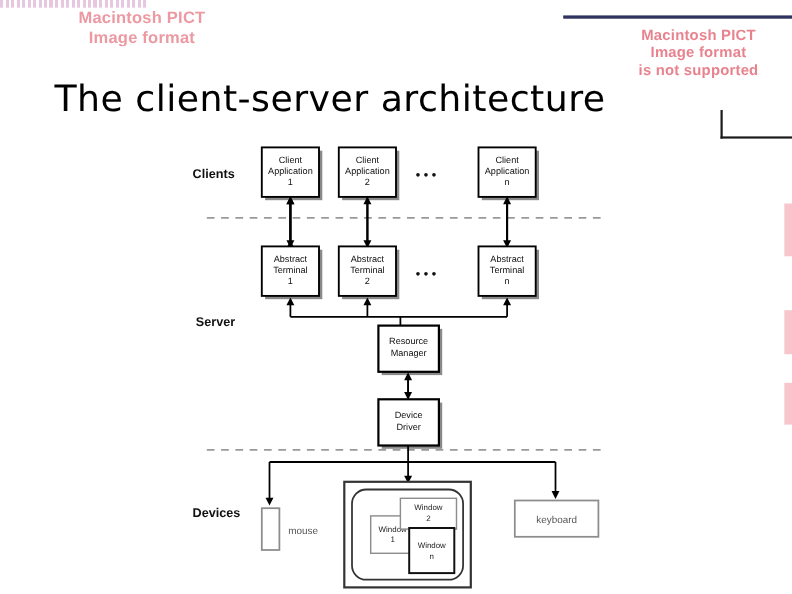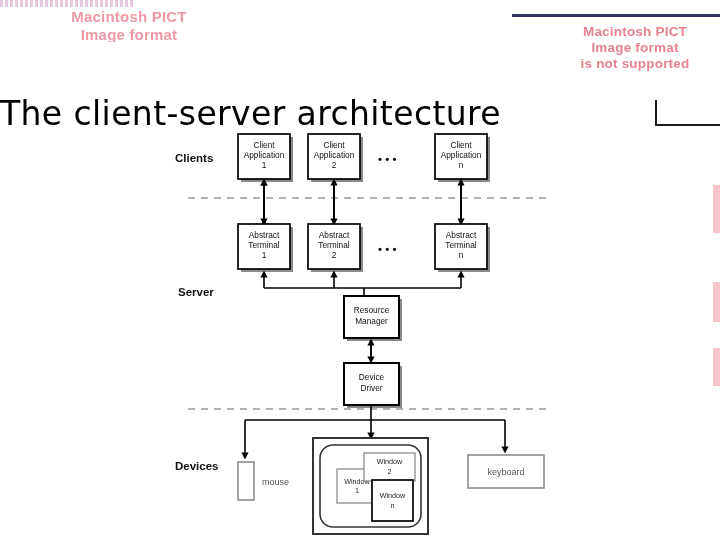--- a/index.html
+++ b/index.html
@@ -42,23 +42,23 @@
     border-left:2px solid #1b1b1b;border-bottom:2px solid #1b1b1b;
   }
   .edge-mark{position:absolute;right:0;width:7px;background:#f2a8b0;opacity:.65;}
   .em1{top:185px;height:48px;}
   .em2{top:282px;height:40px;}
   .em3{top:348px;height:38px;}
 
   
   .title{
     position:absolute;left:0;top:70px;width:600px;
-    color:#000;
+    text-align:center;color:#000;
     font-family:"DejaVu Sans","Liberation Sans",sans-serif;
-    font-size:33px;font-weight:500;letter-spacing:.4px;margin-top:24px;
+    font-size:33px;font-weight:500;letter-spacing:.4px;
   }
 
   
   .diagram{position:absolute;left:0;top:118px;width:720px;height:422px;}
   .diagram svg{display:block;}
 
   
   .row-label{
     font-family:"Liberation Sans","DejaVu Sans",sans-serif;
     font-size:11.5px;font-weight:bold;fill:#111;

